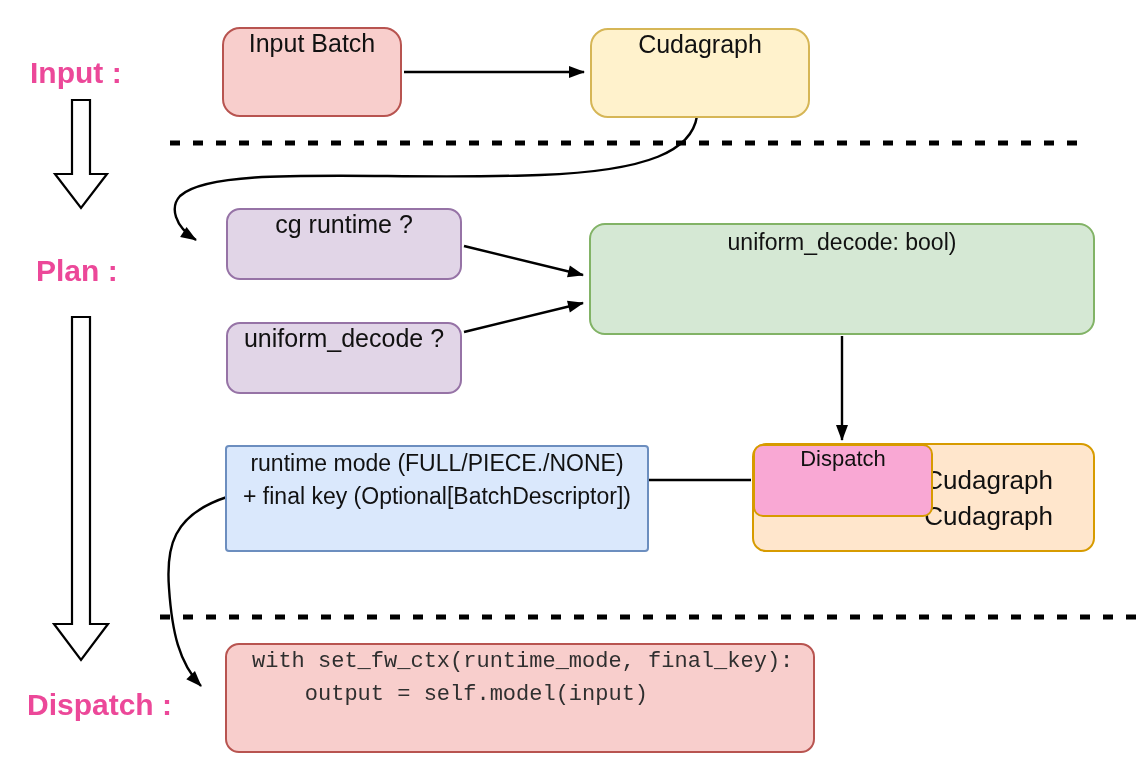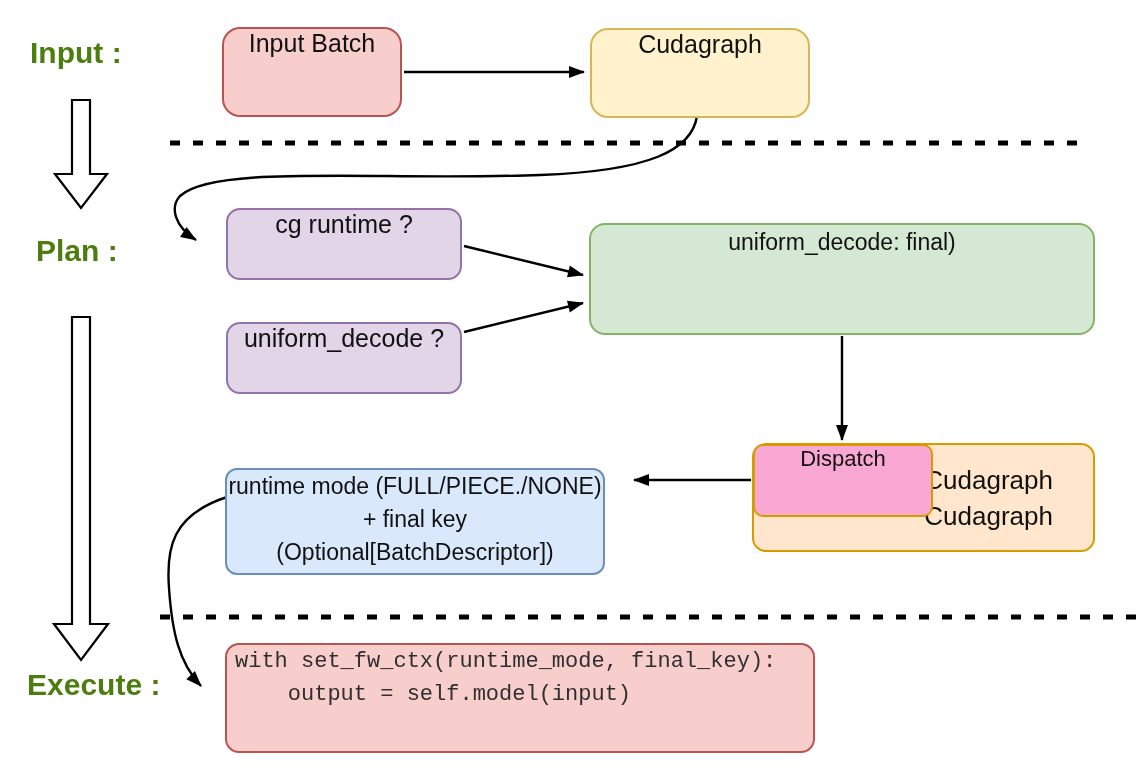--- a/index.html
+++ b/index.html
@@ -12,41 +12,41 @@
   }
   svg.wires{position:absolute;left:0;top:0;width:1142px;height:770px;z-index:1;}
   .box{
     position:absolute;z-index:2;
     display:flex;flex-direction:column;align-items:center;justify-content:flex-start;
     border:2px solid #000;box-sizing:border-box;
     color:#111;text-align:center;
   }
   .stage-label{
     position:absolute;z-index:2;
-    font-weight:bold;font-size:30px;color:#4d7c0f;white-space:nowrap;
+    font-weight:bold;font-size:30px;color:#ec4899;white-space:nowrap;margin-top:20px;
   }
   .lbl-input{left:30px;top:36px;}
   .lbl-plan{left:36px;top:234px;}
   .lbl-execute{left:27px;top:668px;}
 
   .n-input-batch{left:222px;top:27px;width:180px;height:90px;border-radius:18px;font-size:25px;}
   .n-preprocess{left:590px;top:28px;width:220px;height:90px;border-radius:18px;font-size:25px;}
   .n-cg-padding{left:226px;top:208px;width:236px;height:72px;border-radius:14px;font-size:25px;}
   .n-uniform-decode{left:226px;top:298px;width:236px;height:72px;border-radius:14px;font-size:25px;margin-top:24px;}
   .n-init-key{left:589px;top:223px;width:506px;height:112px;border-radius:16px;font-size:23px;line-height:34px;}
   .n-cudagraph{left:752px;top:443px;width:343px;height:109px;border-radius:14px;font-size:26px;line-height:36px;
     flex-direction:row;justify-content:flex-end;padding-right:40px;}
   .n-cudagraph .inner-text{display:flex;flex-direction:column;align-items:center;}
   .n-dispatch{left:753px;top:444px;width:180px;height:73px;border-radius:10px;font-size:22px;}
-  .n-runtime{left:225px;top:468px;width:380px;height:107px;border-radius:12px;font-size:23px;line-height:33px;}
+  .n-runtime{left:225px;top:445px;width:424px;height:107px;border-radius:4px;font-size:23px;line-height:33px;}
   .n-exec-code{
     left:225px;top:643px;width:590px;height:110px;border-radius:14px;
     font-family:"Liberation Mono","DejaVu Sans Mono",monospace;
     font-size:22px;line-height:33px;color:#2f2f2f;
-    align-items:flex-start;padding-left:8px;
+    align-items:flex-start;padding-left:25px;
   }
   .pre-line{white-space:pre;}
 </style>
 </head>
 <body>
 
 <div class="canvas">
 
   <svg class="wires" viewBox="0 0 1142 770" xmlns="http://www.w3.org/2000/svg">
     <defs>
@@ -65,40 +65,40 @@
     <path d="M 697 116 C 692 150, 650 171, 540 175 C 380 181, 215 164, 180 196 C 170 207, 174 226, 196 240" fill="none" stroke="#000" stroke-width="2.4" marker-end="url(#arrowhead)"></path>
     <line x1="464" y1="246" x2="583" y2="275" stroke="#000" stroke-width="2.4" marker-end="url(#arrowhead)"></line>
     <line x1="464" y1="332" x2="583" y2="303" stroke="#000" stroke-width="2.4" marker-end="url(#arrowhead)"></line>
     <line x1="842" y1="336" x2="842" y2="440" stroke="#000" stroke-width="2.4" marker-end="url(#arrowhead)"></line>
     <line x1="751" y1="480" x2="634" y2="480" stroke="#000" stroke-width="2.4" marker-end="url(#arrowhead)"></line>
     <path d="M 227 497 C 172 515, 166 548, 169 588 C 172 632, 179 663, 201 686" fill="none" stroke="#000" stroke-width="2.4" marker-end="url(#arrowhead)"></path>
   </svg>
 
   <div class="stage-label lbl-input">Input :</div>
   <div class="stage-label lbl-plan">Plan :</div>
-  <div class="stage-label lbl-execute">Execute :</div>
+  <div class="stage-label lbl-execute">Dispatch :</div>
 
   <div class="box n-input-batch" style="background-color: rgb(248, 206, 204); border-color: rgb(184, 84, 80);">
     <span>Input Batch</span>
   </div>
 
   <div class="box n-preprocess" style="background-color: rgb(255, 242, 204); border-color: rgb(214, 182, 86);">
     <span>Cudagraph</span>
   </div>
 
   <div class="box n-cg-padding" style="background-color: rgb(225, 213, 231); border-color: rgb(150, 115, 166);">
     <span>cg runtime ?</span>
   </div>
 
   <div class="box n-uniform-decode" style="background-color: rgb(225, 213, 231); border-color: rgb(150, 115, 166);">
     <span>uniform_decode ?</span>
   </div>
 
   <div class="box n-init-key" style="background-color: rgb(213, 232, 212); border-color: rgb(130, 179, 102);">
-    <span>uniform_decode: final)</span>
+    <span>uniform_decode: bool)</span>
   </div>
 
   <div class="box n-cudagraph" style="background-color: rgb(255, 230, 204); border-color: rgb(215, 155, 0);">
     <span class="inner-text">
       <span>Cudagraph</span>
       <span>Cudagraph</span>
     </span>
   </div>
 
   <div class="box n-dispatch" style="background-color: #f9a8d4; border-color: rgb(215, 155, 0);">

